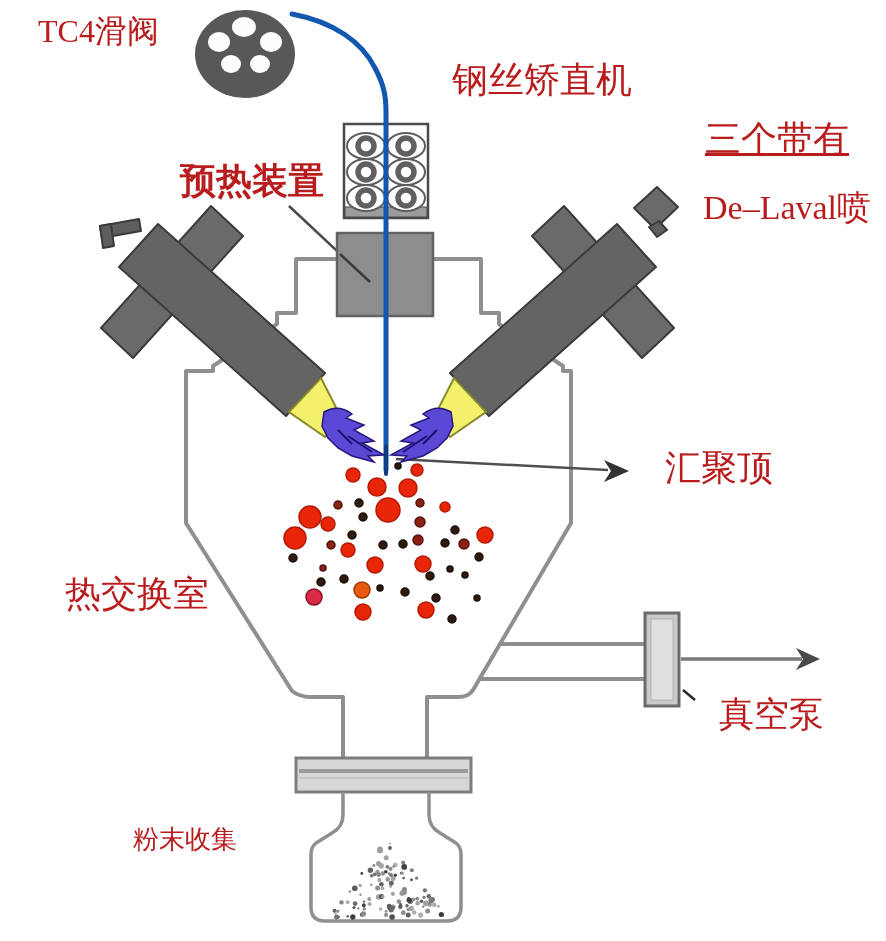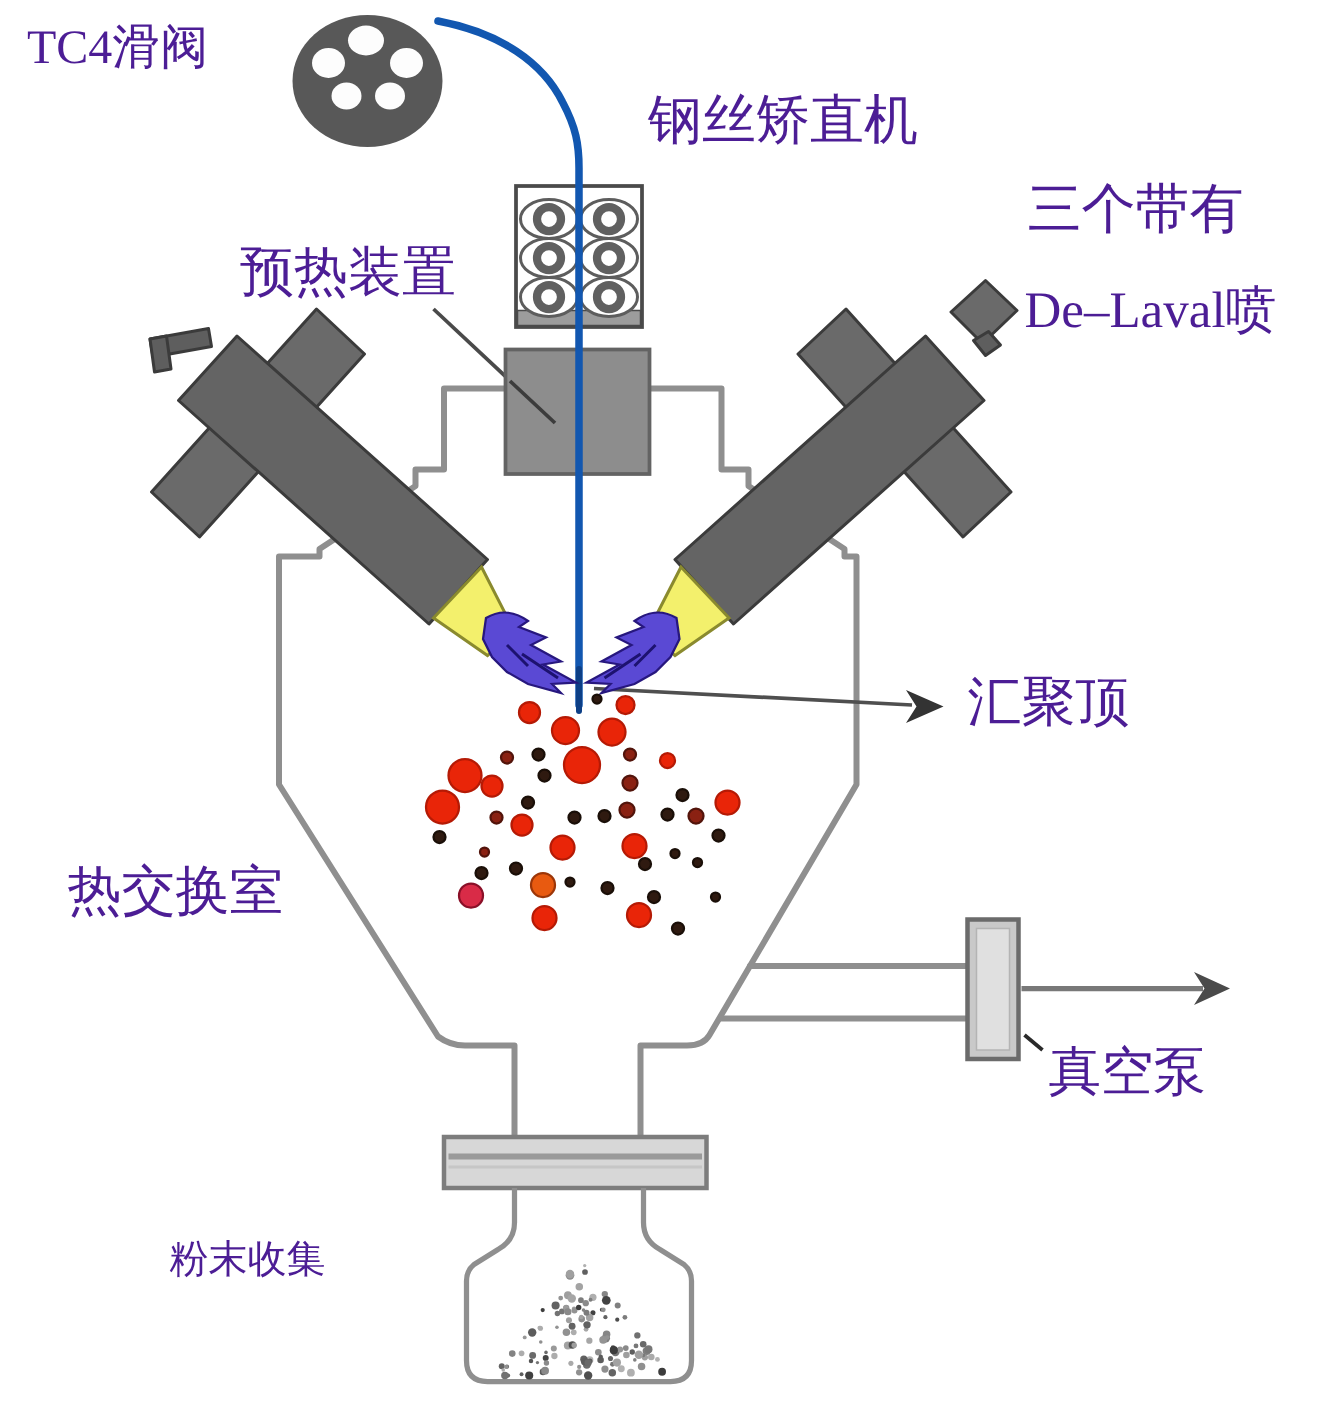--- a/index.html
+++ b/index.html
@@ -2,22 +2,23 @@
 <html><head>
 <meta charset="utf-8">
 <style>
   html,body{margin:0;padding:0;background:#ffffff;}
   .stage{
     position:relative;width:886px;height:941px;background:#ffffff;overflow:hidden;
     font-family:"Liberation Serif","DejaVu Serif",serif;
   }
   .stage svg{position:absolute;left:0;top:0;}
   .label{
-    position:absolute;color:#4c1d95;white-space:nowrap;line-height:1.08;
+    position:absolute;color:#b91c1c;white-space:nowrap;line-height:1.08;
     font-family:"Liberation Serif","DejaVu Serif",serif;
+    margin-left:20px;
   }
 </style>
 </head>
 <body>
 
 <div class="stage">
 
 <svg width="886" height="941" viewBox="0 0 886 941">
 
   <g fill="none" stroke="#8f8f8f" stroke-width="4" stroke-linejoin="round" stroke-linecap="round">
@@ -285,21 +286,21 @@
         <circle cx="363" cy="612" r="8" fill="#e92508" stroke="#b51a05" stroke-width="1.5"></circle>
         <circle cx="426" cy="610" r="8" fill="#e92508" stroke="#b51a05" stroke-width="1.5"></circle>
         <circle cx="477" cy="598" r="3" fill="#2f1a10" stroke="#1a0f08" stroke-width="1.5"></circle>
         <circle cx="452" cy="619" r="4" fill="#2f1a10" stroke="#1a0f08" stroke-width="1.5"></circle>
       </g>
 
 </svg>
 
 <div class="label" style="left:18px;top:14px;font-size:32px;">TC4滑阀</div>
 <div class="label" style="left:432px;top:61px;font-size:36px;">钢丝矫直机</div>
-<div class="label" style="left:160px;top:162px;font-size:36px;">预热装置</div>
-<div class="label" style="left:685px;top:120px;font-size:36px;">三个带有</div>
+<div class="label" style="left:160px;top:162px;font-size:36px;font-weight:bold;">预热装置</div>
+<div class="label" style="left:685px;top:120px;font-size:36px;text-decoration:underline;">三个带有</div>
 <div class="label" style="left:683px;top:190px;font-size:34px;">De–Laval喷</div>
 <div class="label" style="left:645px;top:449px;font-size:36px;font-family:Liberation Serif, serif;">汇聚顶</div>
 <div class="label" style="left:699px;top:696px;font-size:35px;">真空泵</div>
 <div class="label" style="left:45px;top:575px;font-size:36px;">热交换室</div>
 <div class="label" style="left:113px;top:826px;font-size:26px;">粉末收集</div>
 
 </div>
 
 </body></html>

